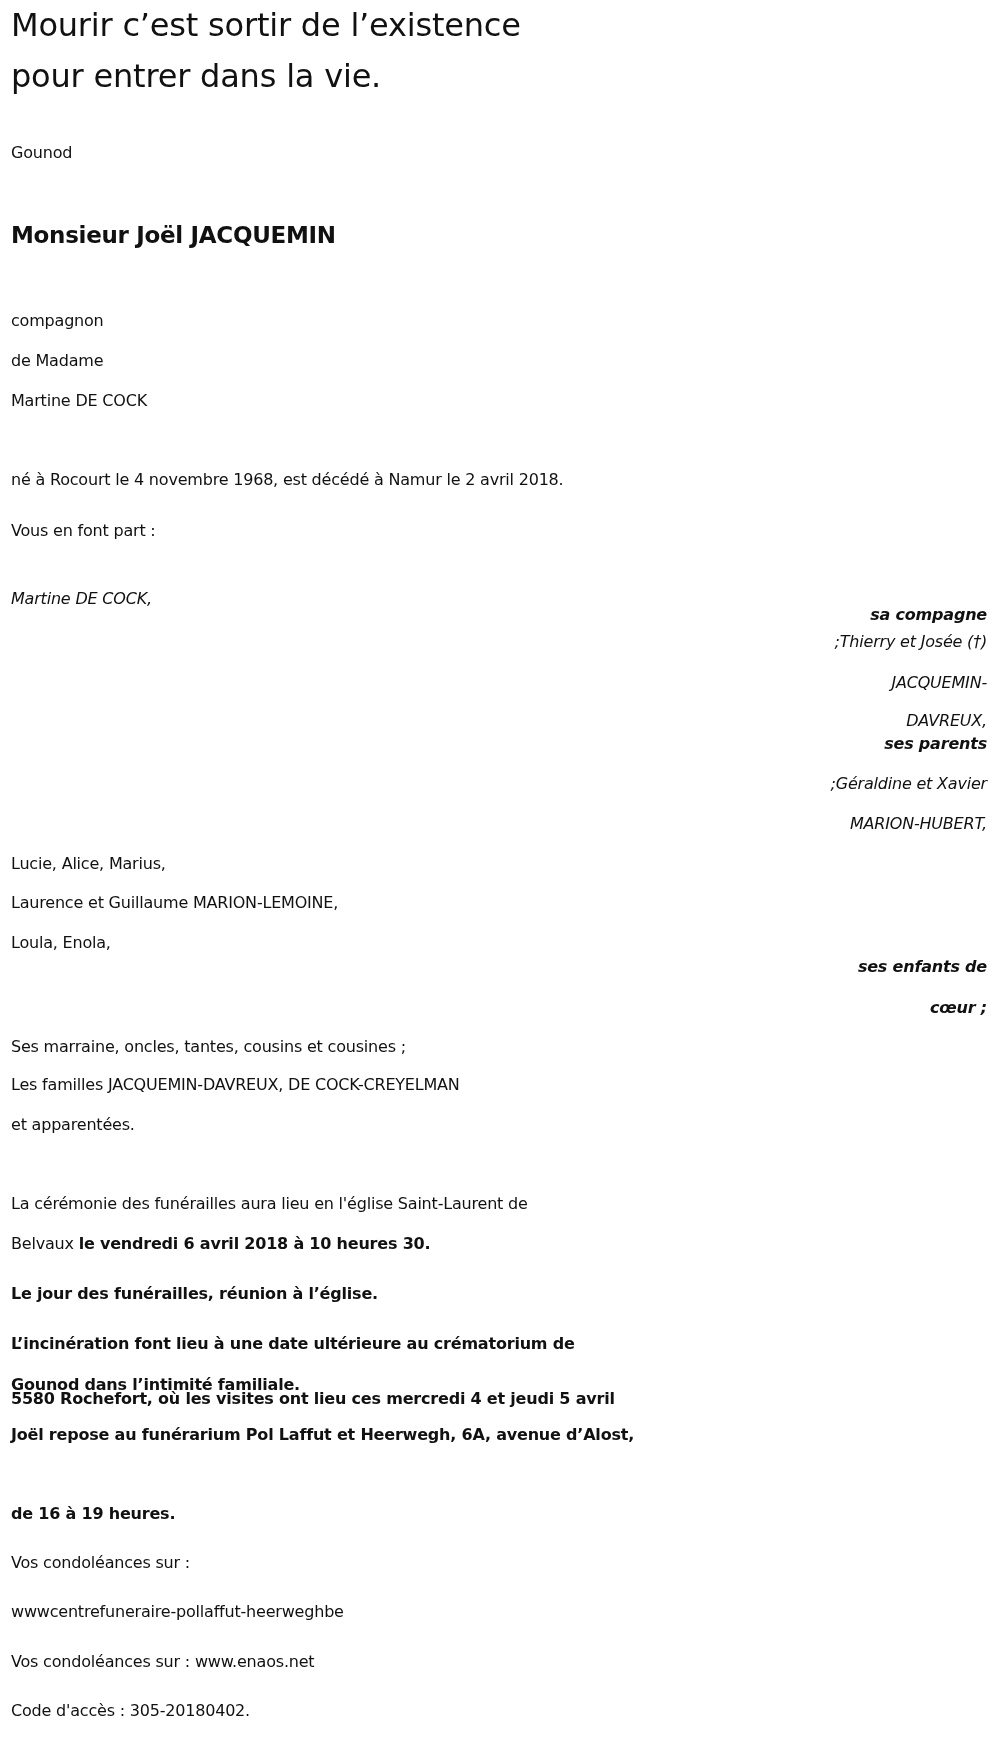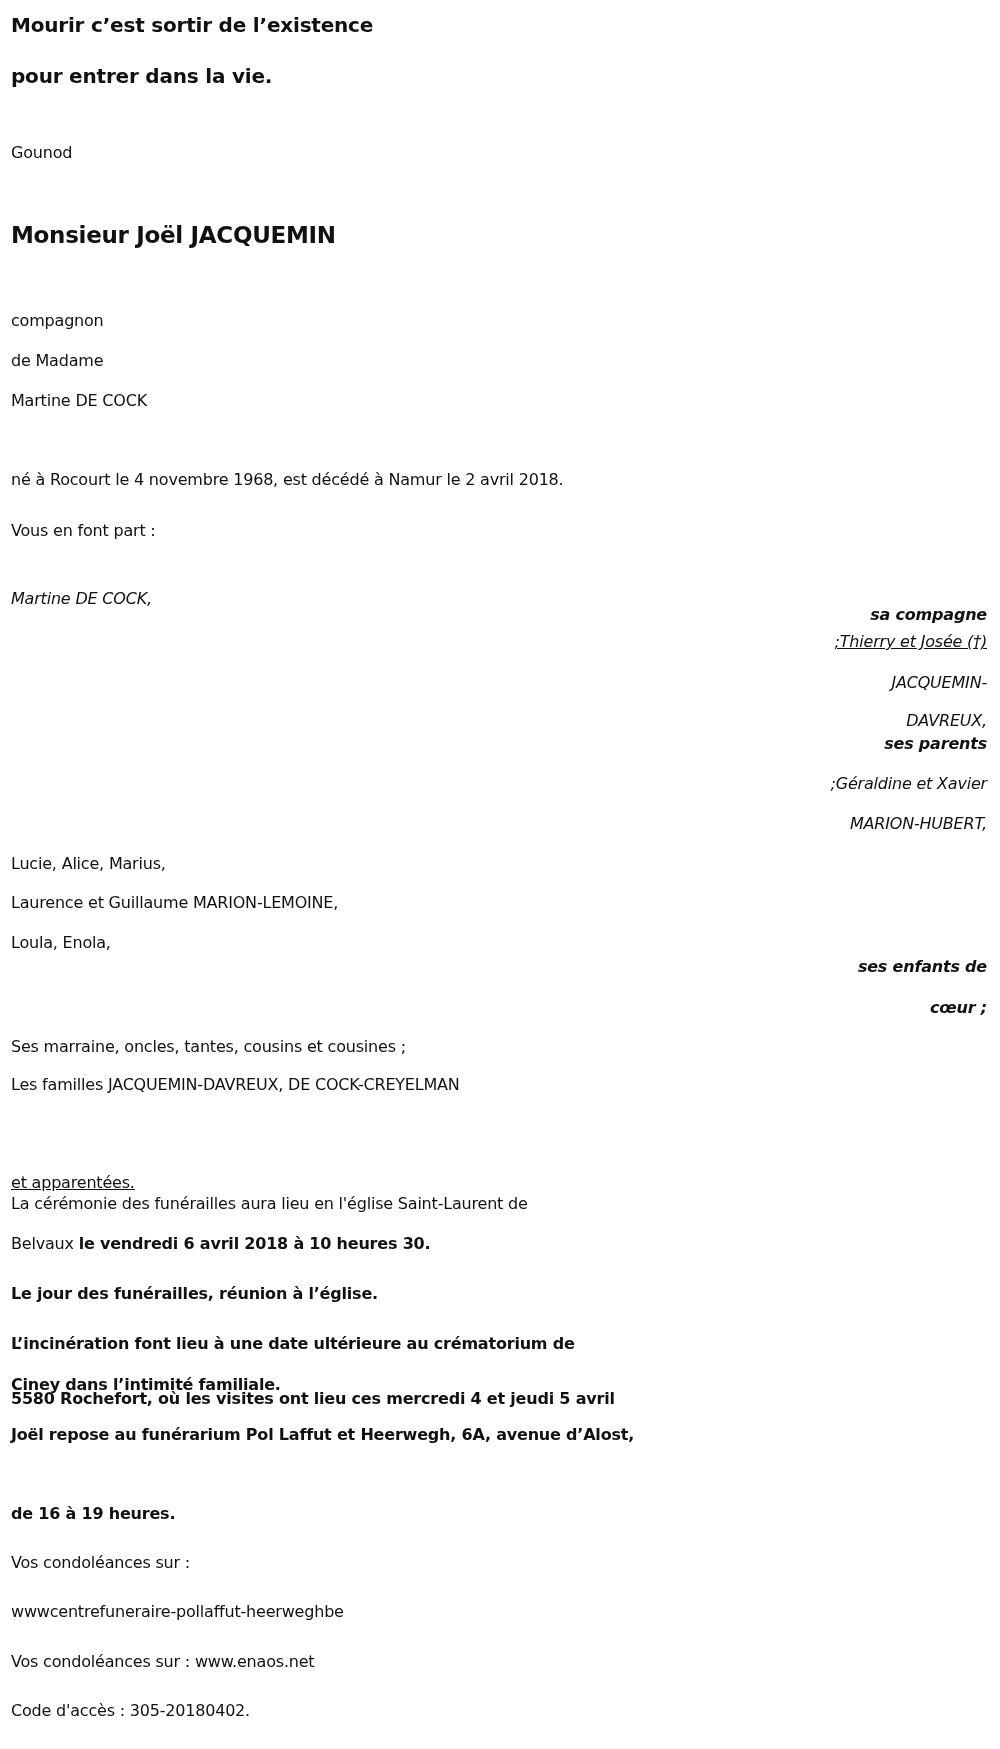--- a/index.html
+++ b/index.html
@@ -10,21 +10,21 @@
     }
     .ln {
       position: absolute; left: 11px; white-space: nowrap;
       font-size: 16px; line-height: 30px;
       letter-spacing: -0.2px;
     }
     .b { font-weight: bold; }
     .i { font-style: italic; }
     .r { left: auto; right: 13px; text-align: right; }
     .title { font-size: 23px; line-height: 42px; font-weight: bold; letter-spacing: -0.3px; }
-    .quote { font-size: 20px; font-weight: bold; }
+    .quote { font-size: 32px; font-weight: normal; }
   </style>
 </head>
 <body>
 
 <div class="ln quote" style="top:10px;">Mourir c’est sortir de l’existence</div>
 <div class="ln quote" style="top:61px;">pour entrer dans la vie.</div>
 <div class="ln" style="top:138px;">Gounod</div>
 
 <h1 class="ln title" style="top:214px; margin:0;">Monsieur Joël JACQUEMIN</h1>
 
@@ -32,45 +32,45 @@
 <div class="ln" style="top:346px;">de Madame</div>
 <div class="ln" style="top:386px;">Martine DE COCK</div>
 
 <div class="ln" style="top:465px;">né à Rocourt le 4 novembre 1968, est décédé à Namur le 2 avril 2018.</div>
 
 <div class="ln" style="top:516px;">Vous en font part :</div>
 
 <div class="ln" style="top:584px;font-style:italic;">Martine DE COCK,</div>
 <div class="ln r b i" style="top:600px;">sa compagne</div>
 
-<div class="ln r i" style="top:627px;text-decoration:underline;">;Thierry et Josée (†)</div>
+<div class="ln r i" style="top:627px;">;Thierry et Josée (†)</div>
 <div class="ln r i" style="top:668px;">JACQUEMIN-</div>
 <div class="ln r i" style="top:706px;">DAVREUX,</div>
 <div class="ln r b i" style="top:729px;">ses parents</div>
 
 <div class="ln r i" style="top:769px;">;Géraldine et Xavier</div>
 <div class="ln r i" style="top:809px;">MARION-HUBERT,</div>
 
 <div class="ln" style="top:849px;">Lucie, Alice, Marius,</div>
 <div class="ln" style="top:888px;">Laurence et Guillaume MARION-LEMOINE,</div>
 <div class="ln" style="top:928px;">Loula, Enola,</div>
 <div class="ln r b i" style="top:952px;">ses enfants de</div>
 <div class="ln r b i" style="top:993px;">cœur ;</div>
 
 <div class="ln" style="top:1032px;">Ses marraine, oncles, tantes, cousins et cousines ;</div>
 <div class="ln" style="top:1070px;">Les familles JACQUEMIN-DAVREUX, DE COCK-CREYELMAN</div>
-<div class="ln" style="top:1168px;text-decoration:underline;">et apparentées.</div>
+<div class="ln" style="top:1110px;">et apparentées.</div>
 
 <div class="ln" style="top:1189px;">La cérémonie des funérailles aura lieu en l'église Saint-Laurent de</div>
 <div class="ln" style="top:1229px;">
   <span>Belvaux </span><span class="b">le vendredi 6 avril 2018 à 10 heures 30.</span>
 </div>
 <div class="ln b" style="top:1279px;">Le jour des funérailles, réunion à l’église.</div>
 <div class="ln b" style="top:1329px;">L’incinération font lieu à une date ultérieure au crématorium de</div>
-<div class="ln b" style="top:1370px;">Ciney dans l’intimité familiale.</div>
+<div class="ln b" style="top:1370px;">Gounod dans l’intimité familiale.</div>
 <div class="ln b" style="top:1420px;">Joël repose au funérarium Pol Laffut et Heerwegh, 6A, avenue d’Alost,</div>
 <div class="ln b" style="top:1384px;">5580 Rochefort, où les visites ont lieu ces mercredi 4 et jeudi 5 avril</div>
 <div class="ln b" style="top:1499px;">de 16 à 19 heures.</div>
 
 <div class="ln" style="top:1548px;">Vos condoléances sur :</div>
 <div class="ln" style="top:1597px;">wwwcentrefuneraire-pollaffut-heerweghbe</div>
 <div class="ln" style="top:1647px;">Vos condoléances sur : www.enaos.net</div>
 <div class="ln" style="top:1696px;">Code d'accès : 305-20180402.</div>
 
 </body></html>

